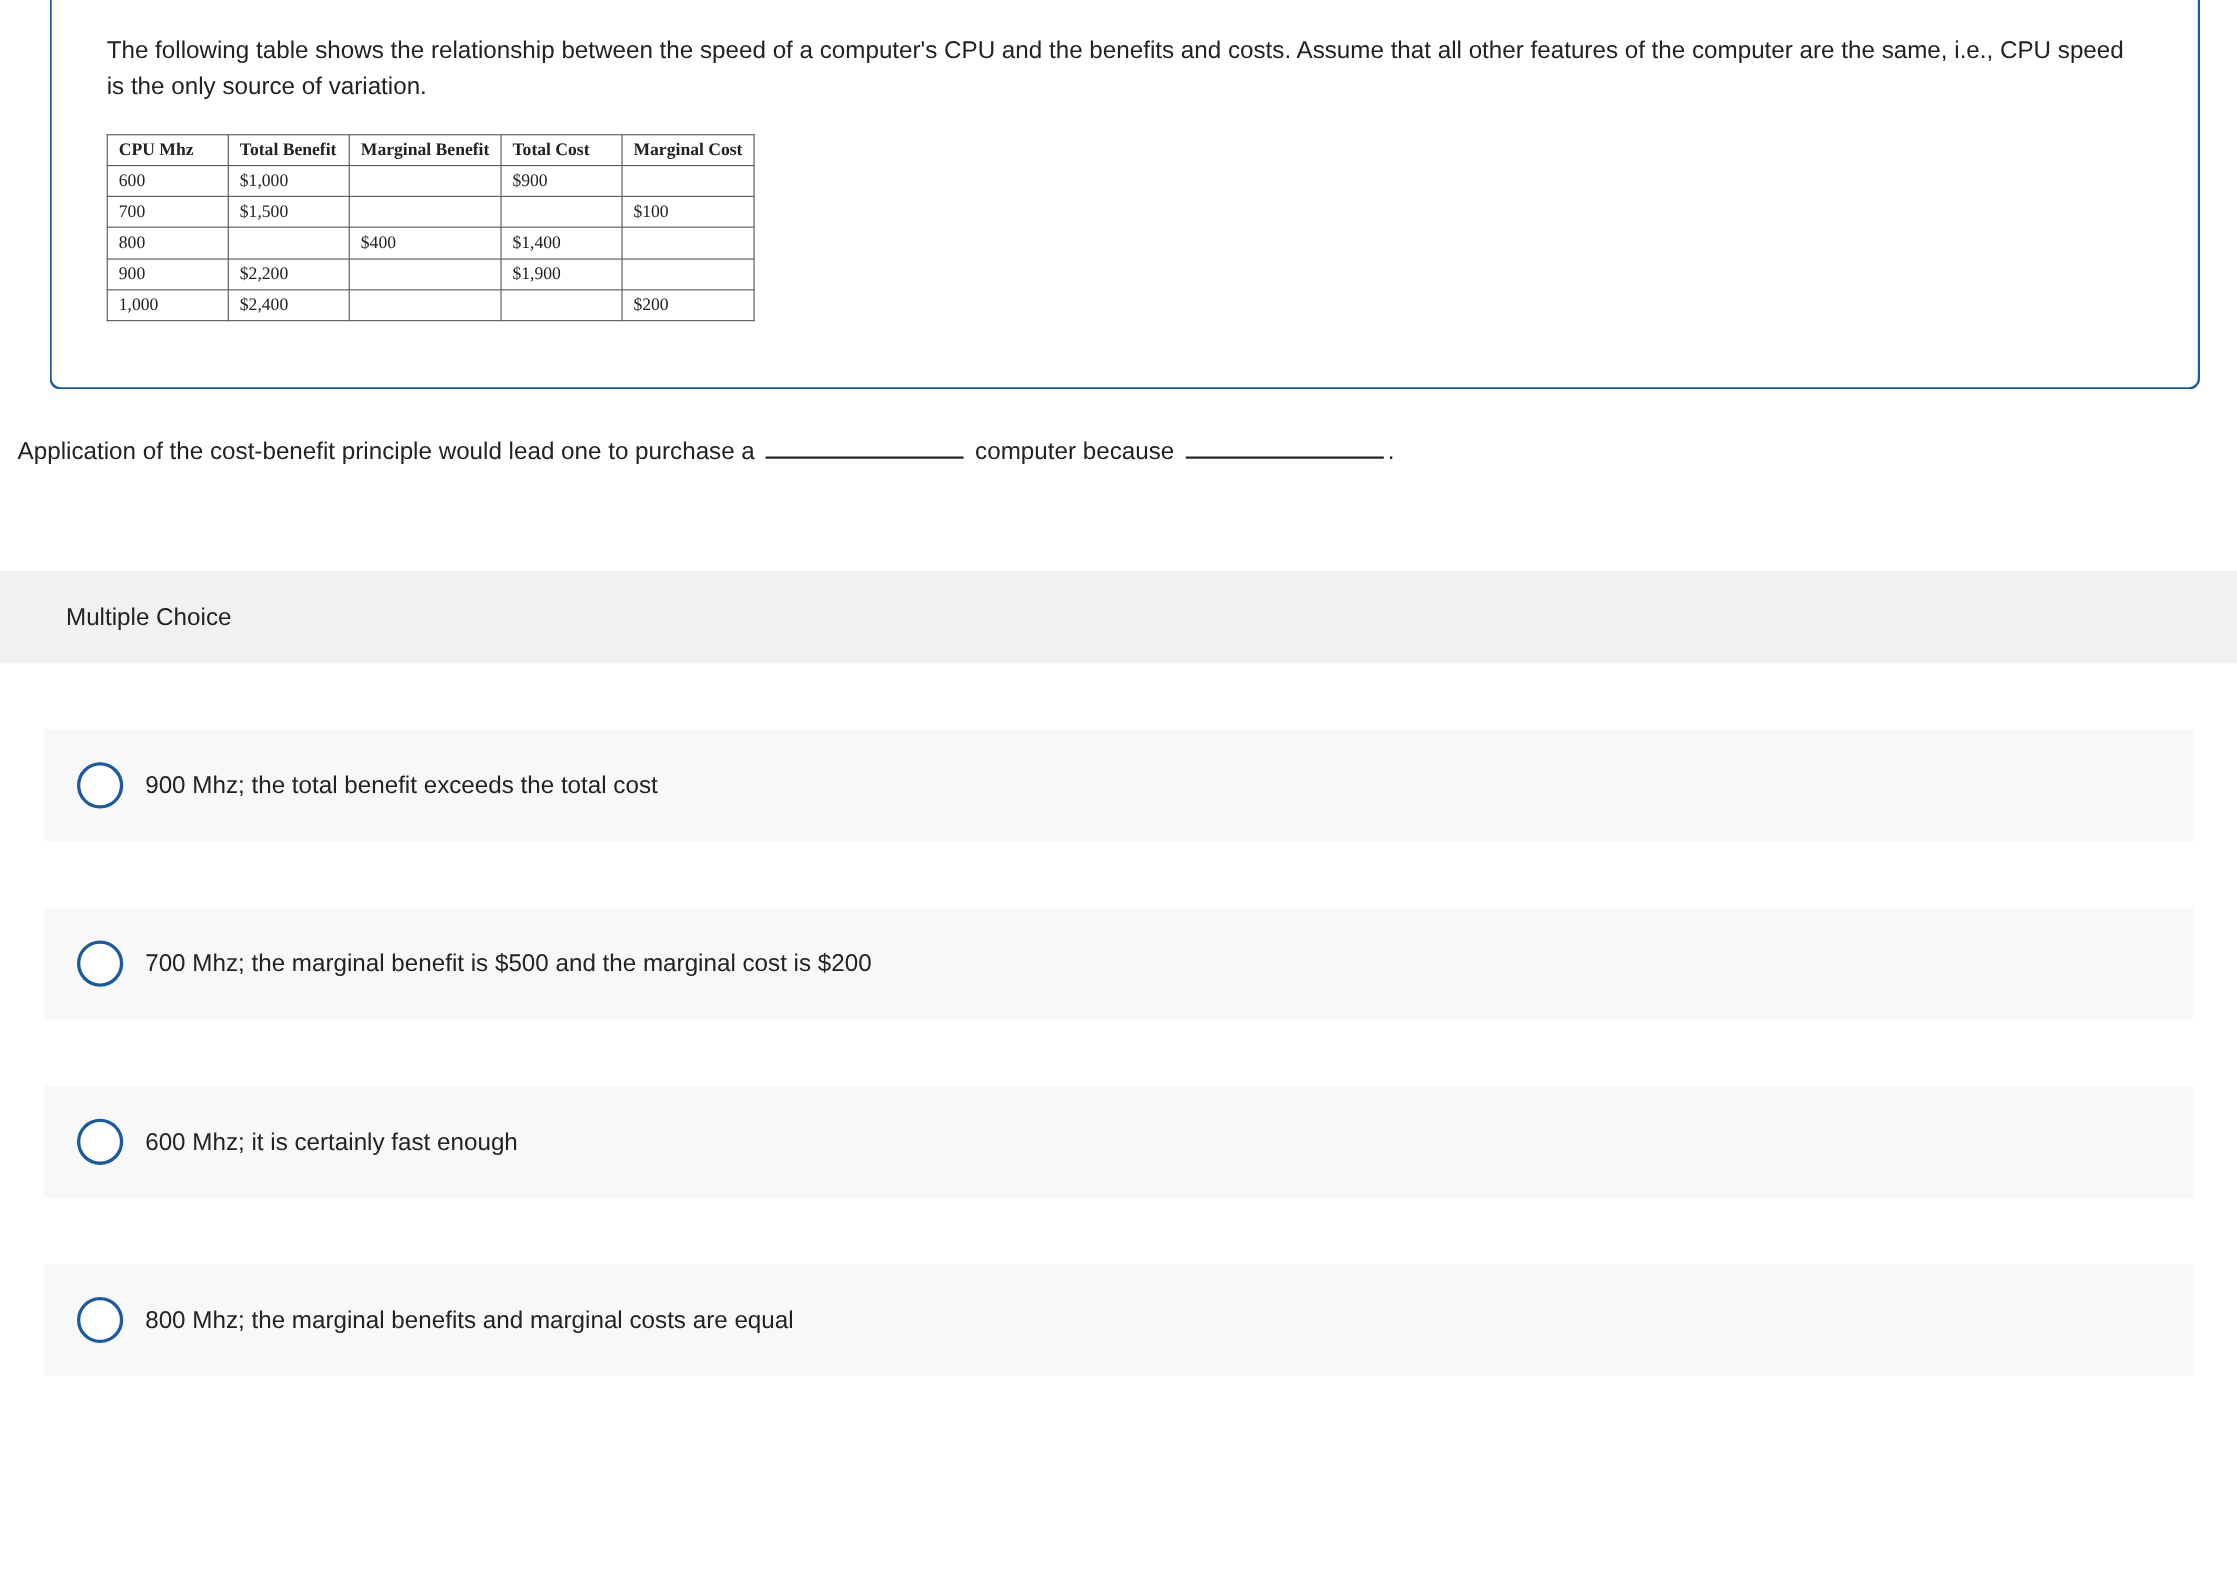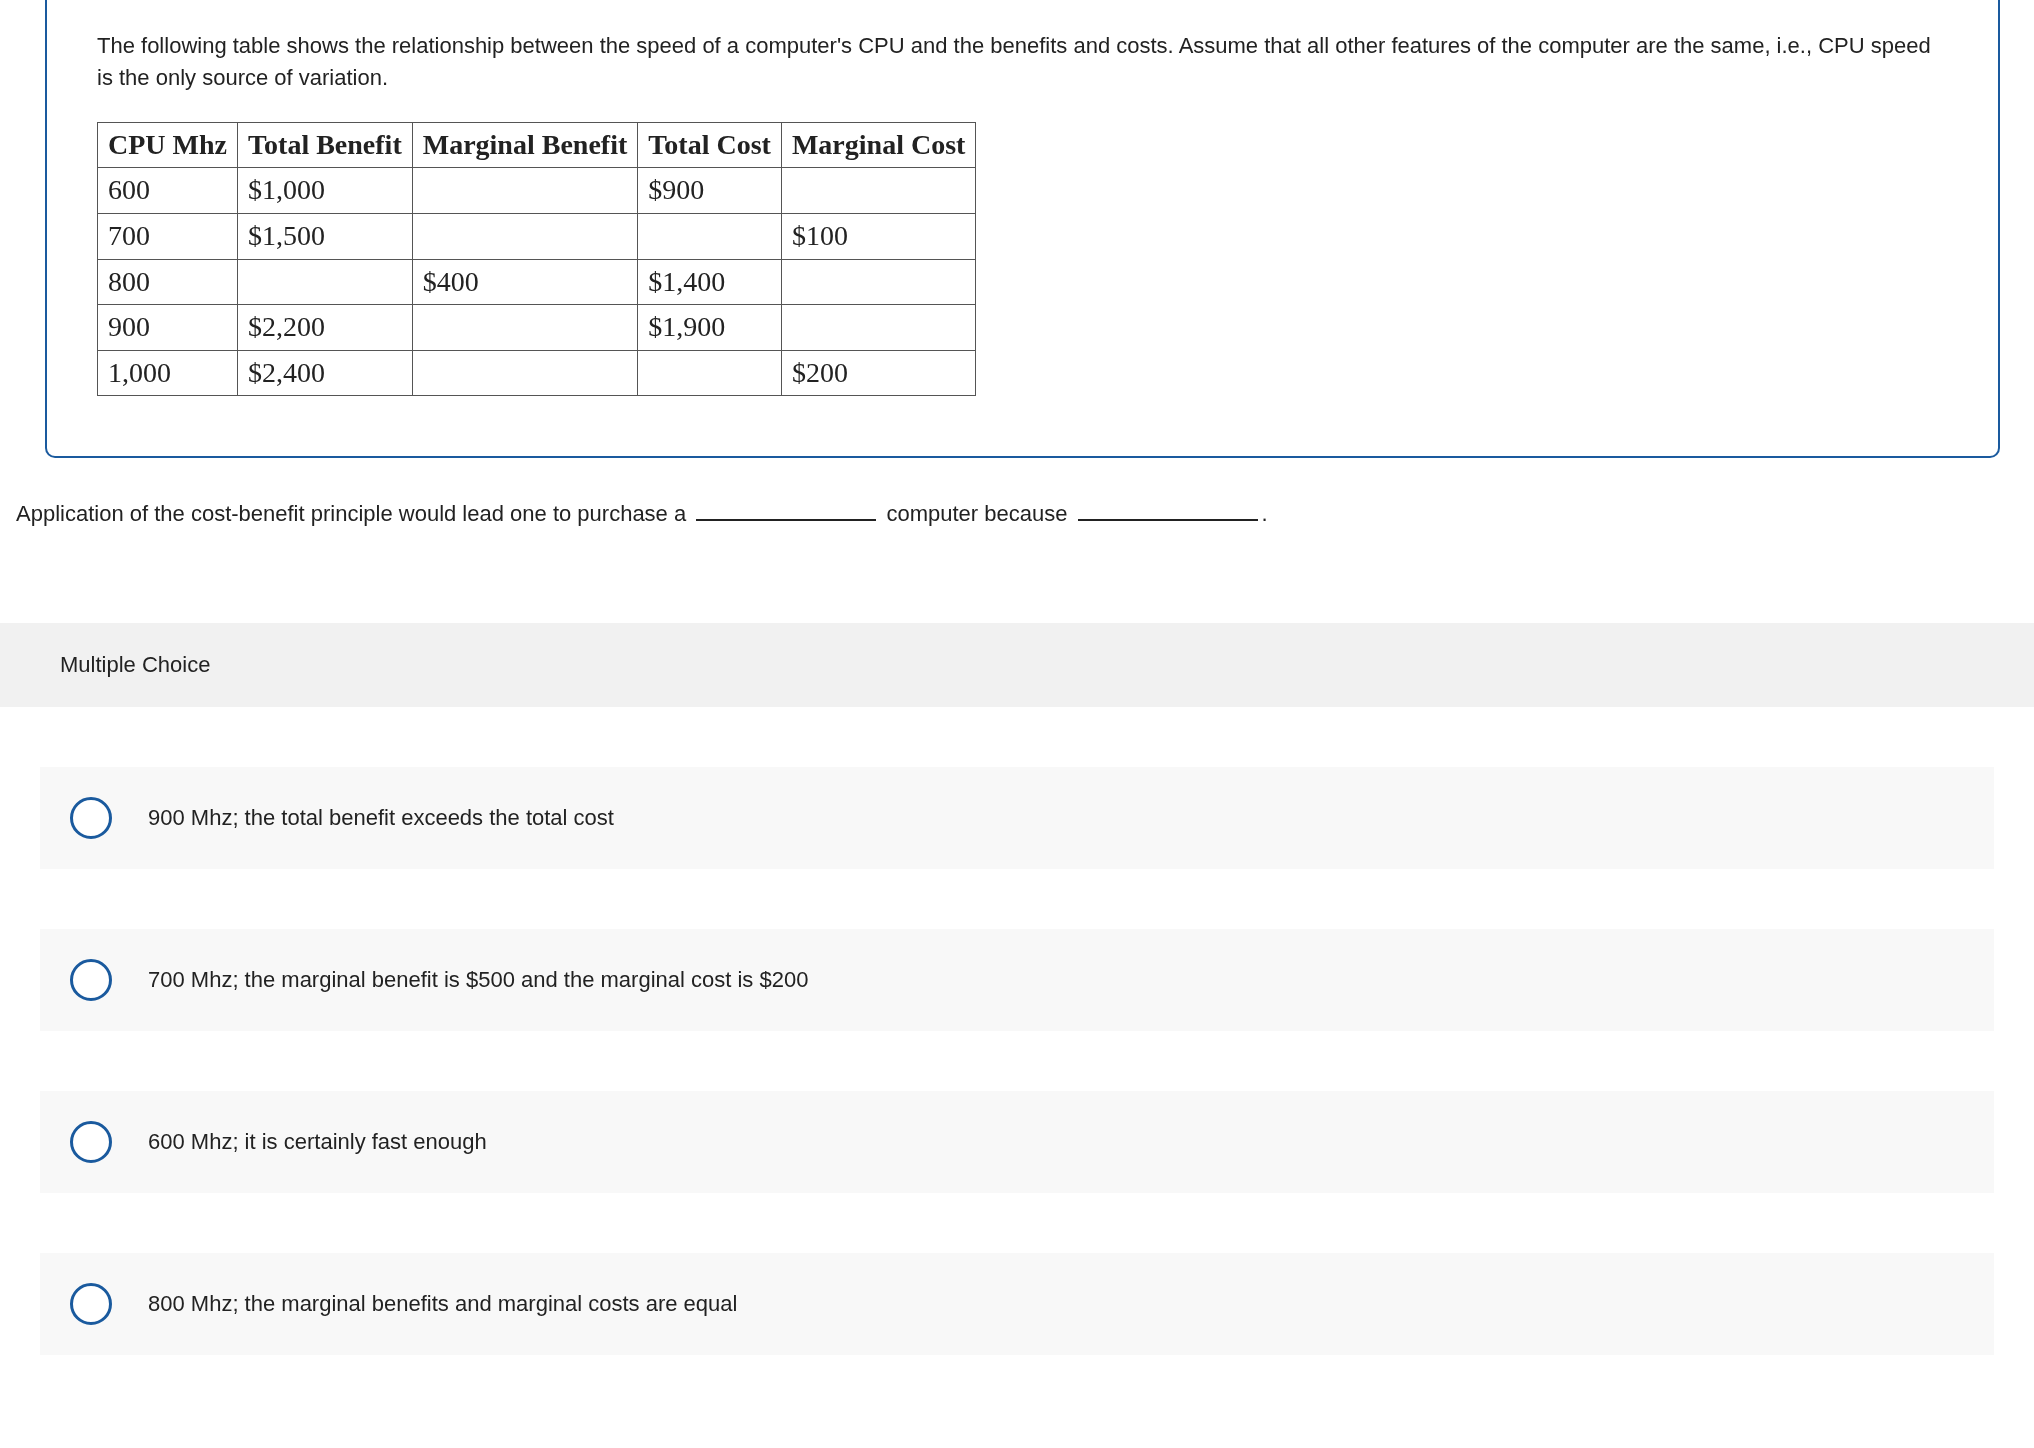--- a/index.html
+++ b/index.html
@@ -16,21 +16,21 @@
     border-top: none;
     border-radius: 0 0 10px 10px;
     padding: 30px 50px 60px 50px;
   }
   .question-text {
     margin-bottom: 28px;
   }
   table.data {
     border-collapse: collapse;
     font-family: "Times New Roman", Times, serif;
-    font-size: 28px;
+    font-size: 16px;
   }
   table.data th, table.data td {
     border: 1px solid #555;
     padding: 2px 10px;
     text-align: left;
     min-width: 110px;
     height: 26px;
   }
   table.data th {
     font-weight: bold;
@@ -55,21 +55,21 @@
   }
   .choices {
     padding: 0 40px;
   }
   .choice-row {
     background: #f8f8f8;
     margin: 60px 0;
     padding: 30px 30px;
     display: flex;
     align-items: center;
-    gap: 36px;
+    gap: 20px;
   }
   .radio-circle {
     width: 42px;
     height: 42px;
     border: 3px solid #1a5a9e;
     border-radius: 50%;
     flex-shrink: 0;
     background: #fff;
     cursor: pointer;
   }

